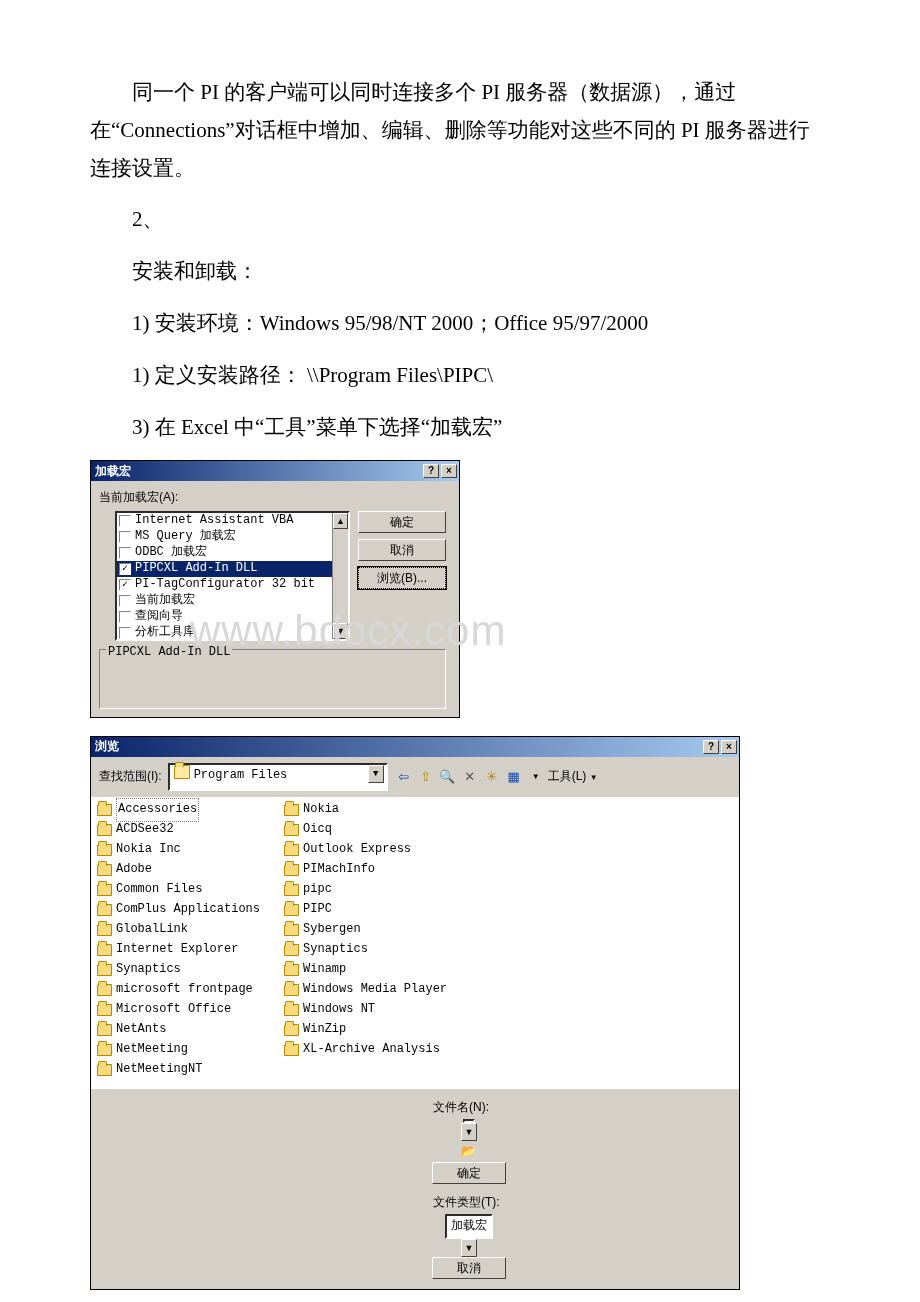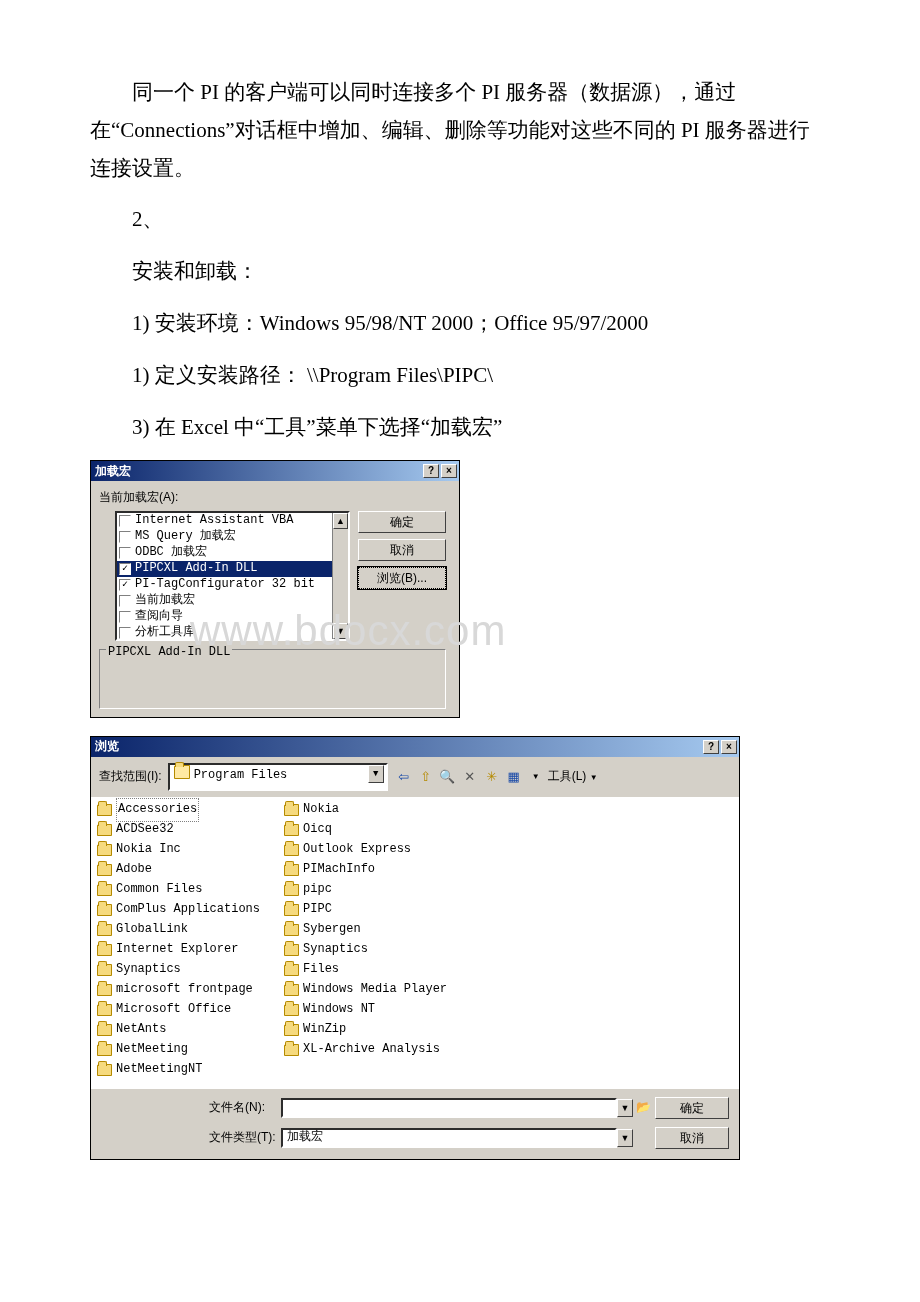--- a/index.html
+++ b/index.html
@@ -196,21 +196,21 @@
   }
   .fcol { display: flex; flex-direction: column; gap: 2px; }
   .fitem { display: flex; align-items: center; height: 18px; white-space: nowrap; }
   .fitem .foldicon { width: 15px; height: 12px; }
   .fitem.sel .txt { border: 1px dotted #808080; padding: 0 1px; font-family: Liberation Mono, monospace; }
   .d2-bottom {
     background: #d4d0c8;
     padding: 8px 10px 10px 118px;
     display: flex; flex-direction: column; gap: 8px;
   }
-  .brow { display: flex; align-items: center; gap: 0; }
+  .brow { display: flex; align-items: center; gap: 0; flex-direction: column; }
   .brow .blabel { width: 72px; }
   .brow .field {
     flex: 1; background: #fff; height: 20px;
     border: 2px inset #fff;
     border-top-color: #808080; border-left-color: #808080;
     display: flex; align-items: center; padding: 0 4px;
     font-family: "Courier New", SimSun, monospace;
   }
   .brow .dd2 {
     width: 16px; height: 18px;
@@ -417,21 +417,21 @@
         <div class="fitem">
             <span class="foldicon"></span>
             <span>Sybergen</span>
           </div>
         <div class="fitem">
             <span class="foldicon"></span>
             <span>Synaptics</span>
           </div>
         <div class="fitem">
             <span class="foldicon"></span>
-            <span>Files</span>
+            <span>Winamp</span>
           </div>
         <div class="fitem">
             <span class="foldicon"></span>
             <span>Windows Media Player</span>
           </div>
         <div class="fitem">
             <span class="foldicon"></span>
             <span>Windows NT</span>
           </div>
         <div class="fitem">

